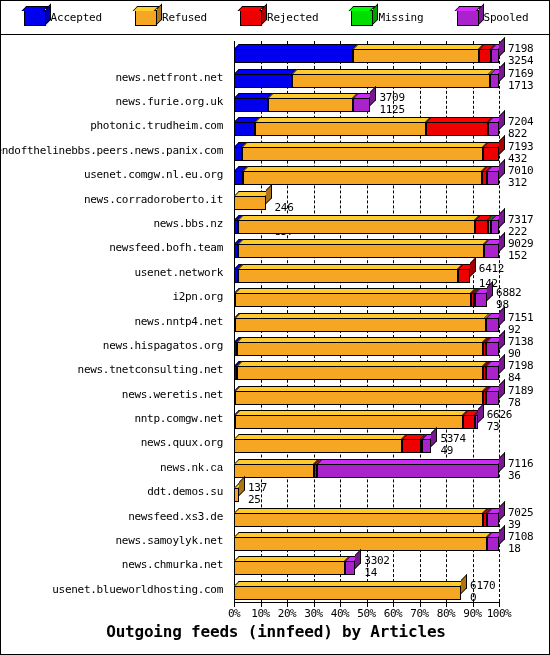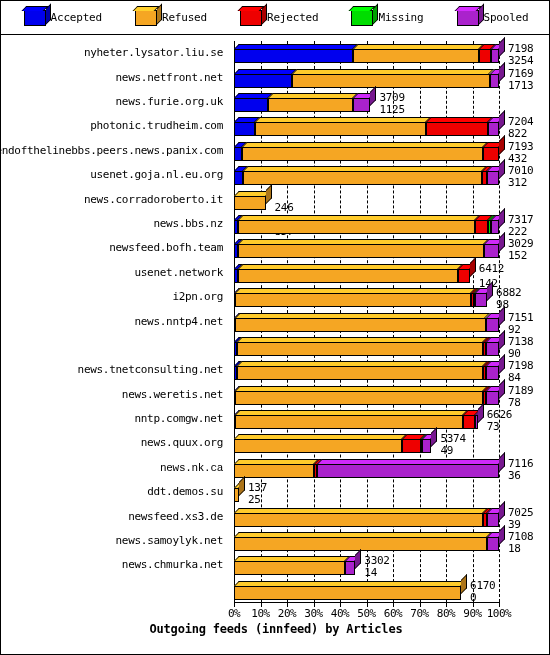--- a/index.html
+++ b/index.html
@@ -38,21 +38,21 @@
           box-sizing:border-box;border:1px solid #000;border-left:none;}
   .vlabel{position:absolute;font-size:11px;color:#000;white-space:nowrap;letter-spacing:-.3px;}
   
   #xaxis{position:absolute;left:233px;top:566px;width:300px;height:20px;}
   .tick{position:absolute;top:0;width:0;height:5px;border-left:1px solid #000;}
   .xlab{position:absolute;top:5px;font-size:11px;color:#000;white-space:nowrap;
         transform:translateX(-50%);letter-spacing:-.5px;}
   #xaxisline{position:absolute;left:233px;top:566px;width:266px;height:0;border-top:1px solid #000;}
   #depthline{position:absolute;left:233px;top:560px;width:0;height:6px;border-left:1px solid #000;}
   #title{position:absolute;left:0;top:586px;width:550px;text-align:center;
-         font-size:12px;font-weight:bold;color:#000;letter-spacing:-.2px;}
+         font-size:16px;font-weight:bold;color:#000;letter-spacing:-.2px;}
 </style>
 </head>
 <body>
 
 <div id="page">
 
   <div id="legend">
       <div class="legend-item">
         <span class="swatch" style="background: rgb(0, 0, 238);">
           <span class="top" style="background: rgb(0, 0, 255);"></span>
@@ -85,41 +85,42 @@
         <span class="swatch" style="background: rgb(170, 34, 204);">
           <span class="top" style="background: rgb(213, 43, 255);"></span>
           <span class="side" style="background: rgb(122, 24, 147);"></span>
         </span>
         <span class="legend-label">Spooled</span>
       </div>
     </div>
 
   <div id="plot">
     <div id="ylabels">
-        <div class="ylab" style="top: 11.1957px;">nyheter.lysator.liu.se</div>
         <div class="ylab" style="top: 35.587px;">news.netfront.net</div>
         <div class="ylab" style="top: 59.9783px;">news.furie.org.uk</div>
         <div class="ylab" style="top: 84.3696px;">photonic.trudheim.com</div>
         <div class="ylab" style="top: 108.761px;">endofthelinebbs.peers.news.panix.com</div>
-        <div class="ylab" style="top: 133.152px;">usenet.goja.nl.eu.org</div>
+        <div class="ylab" style="top: 133.152px;">usenet.comgw.nl.eu.org</div>
         <div class="ylab" style="top: 157.543px;">news.corradoroberto.it</div>
         <div class="ylab" style="top: 181.935px;">news.bbs.nz</div>
         <div class="ylab" style="top: 206.326px;">newsfeed.bofh.team</div>
         <div class="ylab" style="top: 230.717px;">usenet.network</div>
         <div class="ylab" style="top: 255.109px;">i2pn.org</div>
         <div class="ylab" style="top: 279.5px;">news.nntp4.net</div>
+        <div class="ylab" style="top: 303.891px;">news.hispagatos.org</div>
         <div class="ylab" style="top: 328.283px; padding-left: 48px;">news.tnetconsulting.net</div>
         <div class="ylab" style="top: 352.674px;">news.weretis.net</div>
         <div class="ylab" style="top: 377.065px;">nntp.comgw.net</div>
         <div class="ylab" style="top: 401.457px;">news.quux.org</div>
         <div class="ylab" style="top: 425.848px; font-family: Liberation Mono, monospace;">news.nk.ca</div>
         <div class="ylab" style="top: 450.239px;">ddt.demos.su</div>
         <div class="ylab" style="top: 474.63px;">newsfeed.xs3.de</div>
         <div class="ylab" style="top: 499.022px;">news.samoylyk.net</div>
         <div class="ylab" style="top: 523.413px;">news.chmurka.net</div>
+        <div class="ylab" style="top: 547.804px;">usenet.blueworldhosting.com</div>
       </div>
     <div id="grid">
         <div class="axisline" style="left: 0px;"></div>
         <div class="gridline" style="left: 26.5px;"></div>
         <div class="gridline" style="left: 53px;"></div>
         <div class="gridline" style="left: 79.5px;"></div>
         <div class="gridline" style="left: 106px;"></div>
         <div class="gridline" style="left: 132.5px;"></div>
         <div class="gridline" style="left: 159px;"></div>
         <div class="gridline" style="left: 185.5px;"></div>
@@ -253,21 +254,21 @@
           <div class="seg" style="left: 0px; width: 3.975px; background: rgb(0, 0, 238);">
             <div class="cap" style="width: 3.975px; background: rgb(0, 0, 255);"></div>
           </div>
           <div class="seg" style="left: 3.975px; width: 246.45px; background: rgb(245, 166, 35);">
             <div class="cap" style="width: 246.45px; background: rgb(255, 203, 43);"></div>
           </div>
           <div class="seg" style="left: 250.425px; width: 14.575px; background: rgb(170, 34, 204);">
             <div class="cap" style="width: 14.575px; background: rgb(207, 41, 249);"></div>
           </div>
           <div class="endcap" style="left: 265px; background: rgb(119, 24, 143);"></div>
-          <div class="vlabel" style="left: 274px; top: -7px;">3029</div>
+          <div class="vlabel" style="left: 274px; top: -7px;">9029</div>
           <div class="vlabel" style="left: 274px; top: 5px;">152</div>
         </div>
         <div class="barrow" style="top: 227.717px;">
           <div class="seg" style="left: 0px; width: 3.975px; background: rgb(0, 0, 238);">
             <div class="cap" style="width: 3.975px; background: rgb(0, 0, 255);"></div>
           </div>
           <div class="seg" style="left: 3.975px; width: 219.95px; background: rgb(245, 166, 35);">
             <div class="cap" style="width: 219.95px; background: rgb(255, 203, 43);"></div>
           </div>
           <div class="seg" style="left: 223.925px; width: 11.925px; background: rgb(238, 0, 0);">

